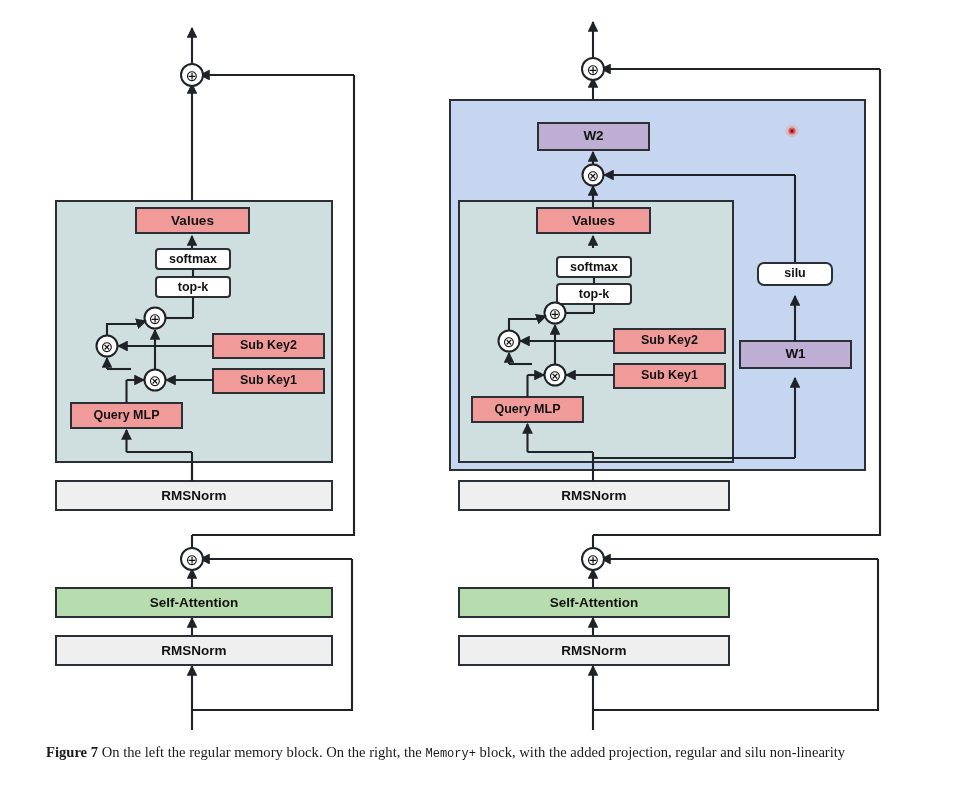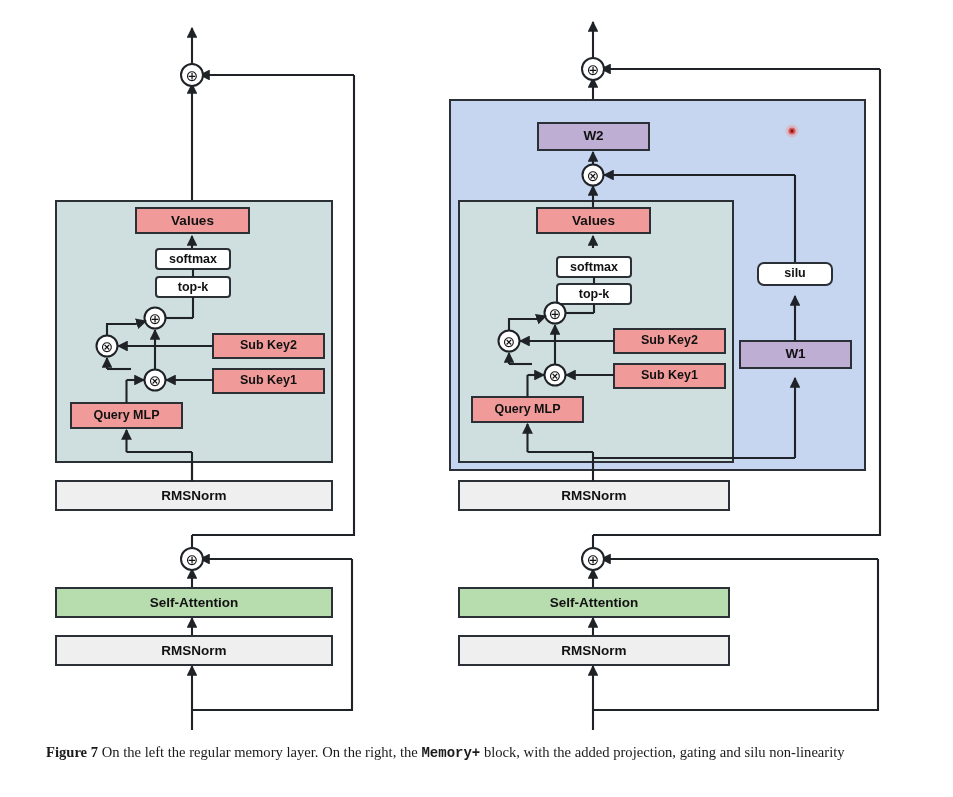--- a/index.html
+++ b/index.html
@@ -26,21 +26,21 @@
   }
 
   
   #caption{
     position:absolute;left:46px;top:742px;width:866px;
     font-family:"Liberation Serif",serif;
     font-size:14.6px;line-height:1.42;color:#1a1a1a;
     text-align:left;
   }
   #caption .figlabel{font-weight:bold;font-family:"Liberation Serif",serif;}
-  #caption .mono{font-family:"Liberation Mono",monospace;font-size:14px;font-weight:bold;}
+  #caption .mono{font-family:"Liberation Mono",monospace;font-size:12px;}
 
   .cursor-dot{pointer-events:none;}
 </style>
 </head>
 <body>
 
 <div id="figure">
 
   <svg class="diagram" viewBox="0 0 953 730">
     <defs>
@@ -246,16 +246,16 @@
 
       <g class="cursor-dot">
         <circle cx="792" cy="131" r="6.5" fill="#e8a0a0" opacity="0.45"></circle>
         <circle cx="792" cy="131" r="3.6" fill="#d94b4b" opacity="0.85"></circle>
         <circle cx="792" cy="131" r="1.7" fill="#8c1414"></circle>
       </g>
     </g>
   </svg>
 
   <div id="caption">
-    <span class="figlabel">Figure 7</span><span> </span><span>On the left the regular memory layer. On the right, the </span><span class="mono">Memory+</span><span> block, with the added projection, gating and silu non-linearity</span>
+    <span class="figlabel">Figure 7</span><span> </span><span>On the left the regular memory block. On the right, the </span><span class="mono">Memory+</span><span> block, with the added projection, regular and silu non-linearity</span>
   </div>
 
 </div>
 
 </body></html>

